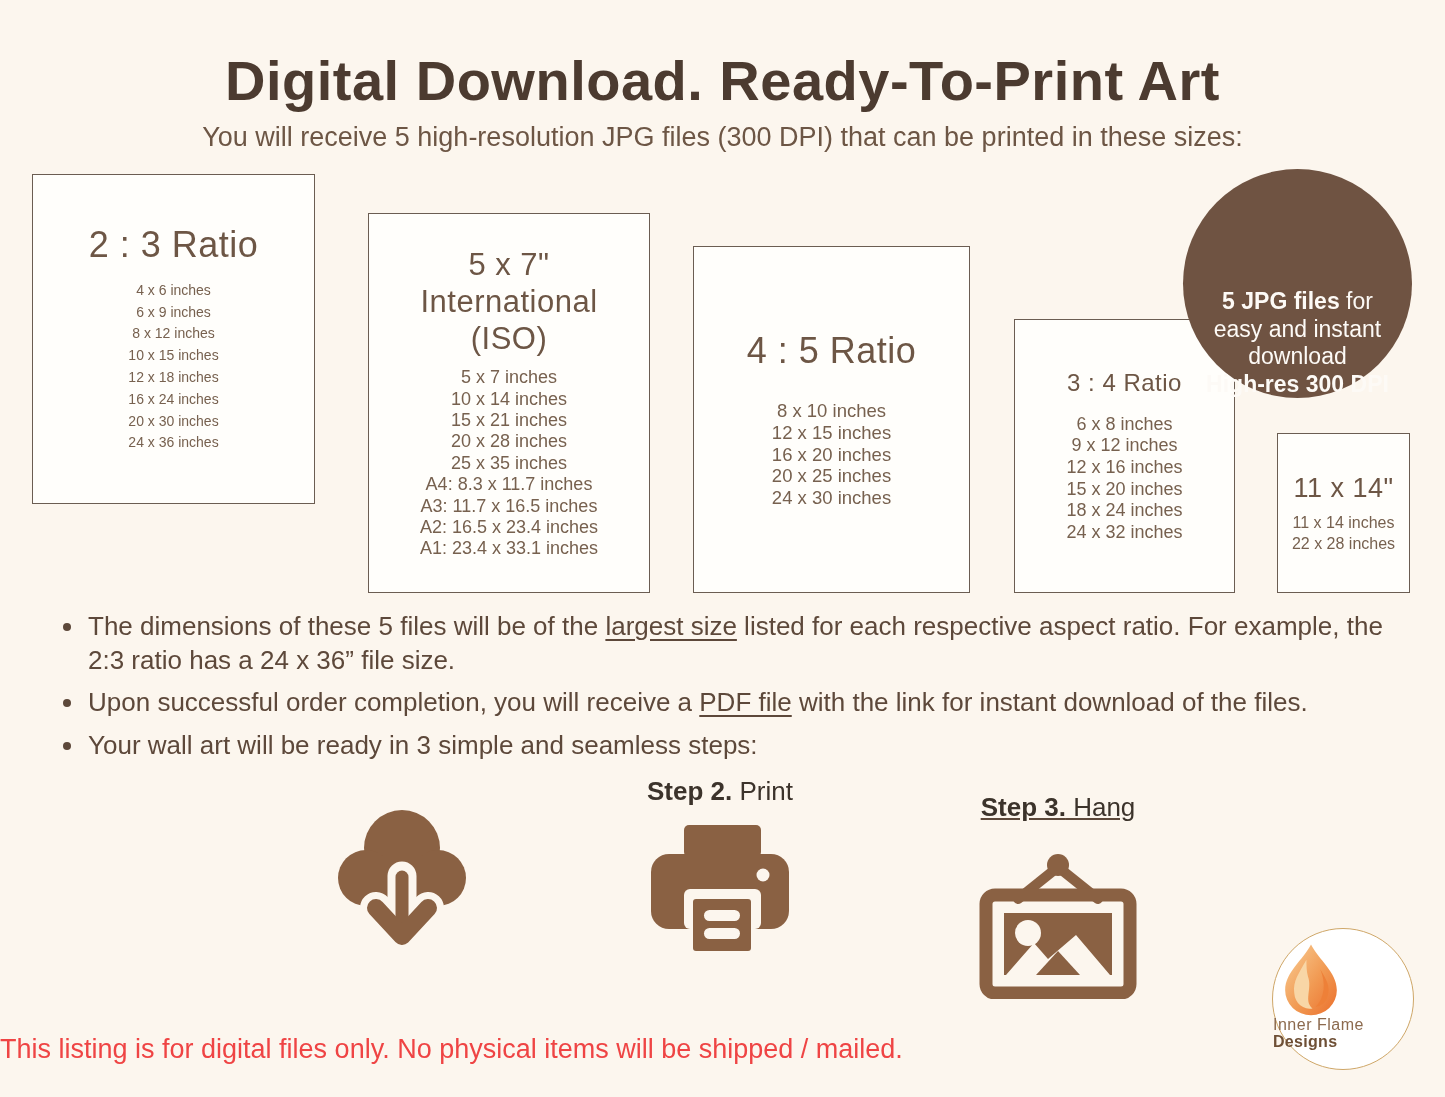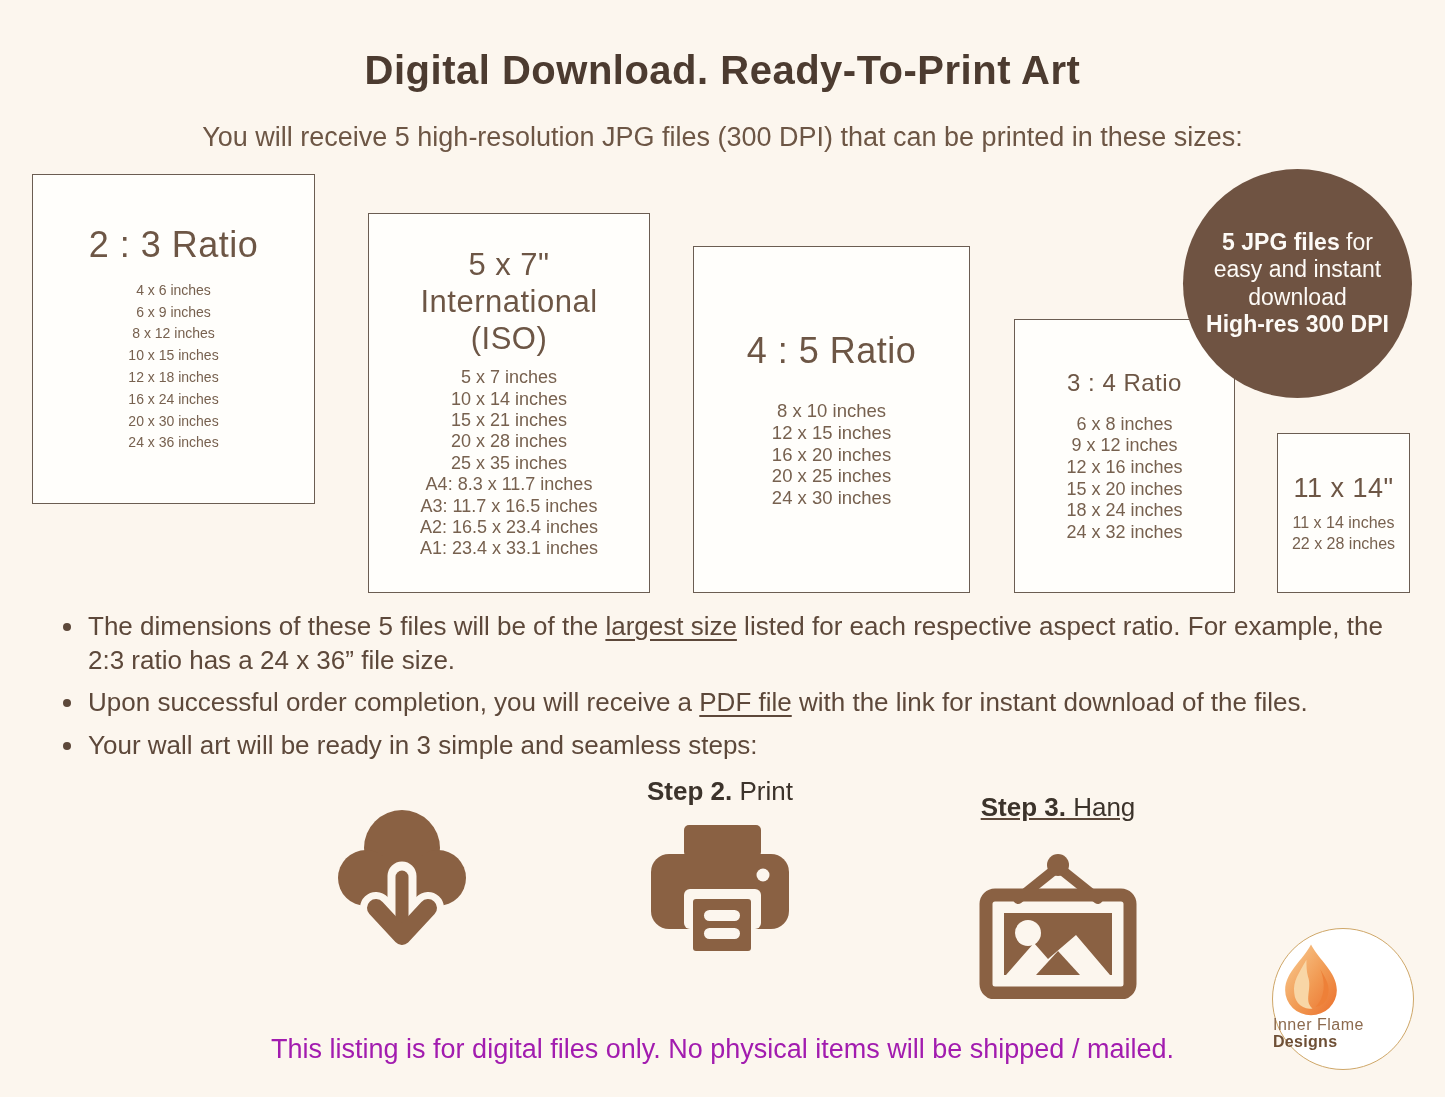--- a/index.html
+++ b/index.html
@@ -7,21 +7,21 @@
   body { font-family:"Liberation Sans","DejaVu Sans",sans-serif; }
   .page {
     position:relative; width:1445px; height:1097px;
     background:var(--background,#fcf6ee); overflow:hidden;
     color:#5d483a;
   }
 
   
   .title {
     position:absolute; top:48px; left:0; width:100%;
-    text-align:center; font-size:40px; font-weight:600;
+    text-align:center; font-size:56px; font-weight:600;
     color:var(--title,#4c3b30); letter-spacing:0.5px;
   }
   .subtitle {
     position:absolute; top:122px; left:0; width:100%;
     text-align:center; font-size:27px; font-weight:400;
     color:var(--body,#6a5444);
   }
 
   
   .box {
@@ -53,21 +53,21 @@
   .box4 .size-line { font-size:18px; line-height:21.6px; }
 
   .box5 { left:1277px; top:433px; width:133px; height:160px; }
   .box5 .box-title { font-size:27px; margin-bottom:8px; }
   .box5 .size-line { font-size:16px; line-height:21px; }
 
   
   .badge {
     position:absolute; left:1183px; top:169px; width:229px; height:229px;
     border-radius:50%; background:var(--badge,#6f5342);
-    display:flex; align-items:center; justify-content:center;
+    display:flex; align-items:flex-end; justify-content:center;
     text-align:center; z-index:2;
   }
   .badge-text { color:#fdfaf6; font-size:23px; line-height:27.5px; }
   .b { font-weight:700; }
 
   
   .bullets {
     position:absolute; left:56px; top:610px; width:1350px;
     list-style:disc; padding-left:30px;
     font-size:26px; line-height:33.5px; color:#5d483a;
@@ -79,21 +79,21 @@
   .step { position:absolute; width:300px; text-align:center; }
   .step1 { left:252px; top:792px; }
   .step2 { left:570px; top:776px; }
   .step3 { left:908px; top:792px;text-decoration:underline; }
   .step-label { font-size:26px; color:#3c332b; }
   .step-icon { margin-top:18px; display:flex; justify-content:center; }
 
   
   .footer {
     position:absolute; top:1034px; left:0; width:100%;
-    text-align:center; font-size:27px; color:#a21caf;
+    text-align:left; font-size:27px; color:#ef4444;
   }
 
   
   .logo {
     position:absolute; left:1272px; top:928px; width:142px; height:142px;
     border-radius:50%; background:#ffffff; border:1.5px solid #cfa768;
     display:flex; flex-direction:column; align-items:flex-start; z-index:3;
   }
   .logo-flame { margin-top:10px; }
   .logo-name  { font-size:16px; color:#8c6a4e; line-height:16px; letter-spacing:0.5px; }

